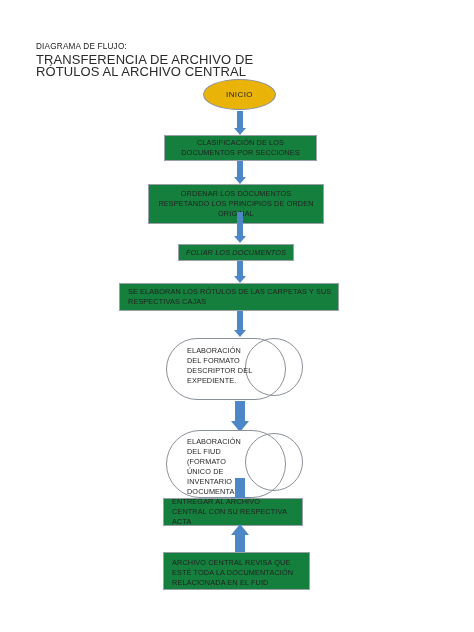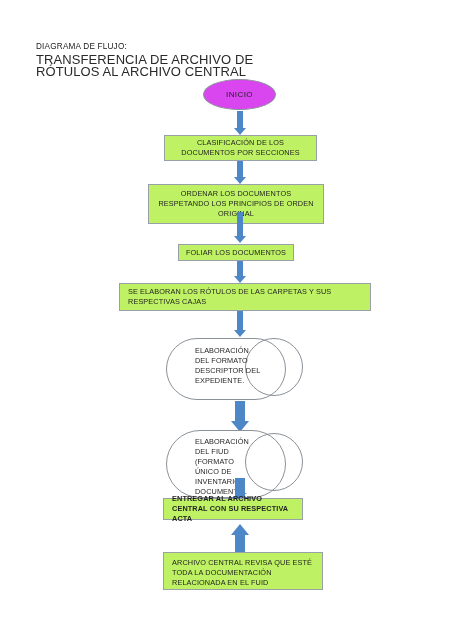--- a/index.html
+++ b/index.html
@@ -14,40 +14,40 @@
   .canvas{position:absolute;inset:0;}
 
   
   .title-block{position:absolute;left:36px;top:41px;line-height:12.5px;}
   .title-main{font-size:8.2px;font-weight:normal;letter-spacing:.2px;color:#1b1b1b;}
   .title-sub{font-size:13px;color:#2a2a2a;letter-spacing:.1px;}
 
   
   .box{
     position:absolute;
-    background:#bef264;
+    background:#15803d;
     border:1px solid #9aa0a8;
     box-sizing:border-box;
     display:flex;
     align-items:center;
     font-size:7.3px;
     line-height:10px;
     color:#1f1f1f;
     letter-spacing:.12px;
   }
   .box .txt{width:100%;padding:0 6px;}
   .box.center .txt{text-align:center;}
   .box.left .txt{text-align:left;padding-left:8px;}
 
   
   .oval{
     position:absolute;
     border:1px solid #8b9199;
     border-radius:50%;
-    background:#d946ef;
+    background:#eab308;
     box-sizing:border-box;
     display:flex;align-items:center;justify-content:center;
     font-size:8px;color:#1f1f1f;letter-spacing:.4px;
   }
 
   
   .stadium-wrap{position:absolute;}
   .stadium{
     position:absolute;left:0;top:0;
     border:1px solid #8b9199;
@@ -58,21 +58,21 @@
   .stad-circle{
     position:absolute;
     border:1px solid #8b9199;
     border-radius:50%;
     background:transparent;
     box-sizing:border-box;
   }
   .stadium-wrap .txt{
     position:absolute;
     font-size:7.3px;line-height:10px;color:#1f1f1f;
-    text-align:left;letter-spacing:.1px;margin-left:8px;
+    text-align:left;letter-spacing:.1px;
   }
 
   
   .arrow{position:absolute;}
   .arrow .shaft{position:absolute;background:#4e87c7;left:50%;transform:translateX(-50%);}
   .arrow .head{position:absolute;left:50%;transform:translateX(-50%);width:0;height:0;}
   .arrow.down .head{border-left:6px solid transparent;border-right:6px solid transparent;border-top:7px solid #4e87c7;bottom:0;}
   .arrow.up   .head{border-left:6px solid transparent;border-right:6px solid transparent;border-bottom:7px solid #4e87c7;top:0;}
   .arrow.big.down .head{border-left:9px solid transparent;border-right:9px solid transparent;border-top:11px solid #4e87c7;}
   .arrow.big.up   .head{border-left:9px solid transparent;border-right:9px solid transparent;border-bottom:11px solid #4e87c7;}
@@ -108,30 +108,30 @@
 
   <div class="box center" style="left:148px;top:184px;width:176px;height:40px;">
     <div class="txt">ORDENAR LOS DOCUMENTOS RESPETANDO LOS PRINCIPIOS DE ORDEN ORIGINAL</div>
   </div>
 
   <div class="arrow down" style="left:232px;top:212px;width:16px;height:31px;">
     <div class="shaft" style="top:0;width:6px;height:24px;"></div>
     <div class="head"></div>
   </div>
 
-  <div class="box center" style="left:178px;top:244px;width:116px;height:17px;">
+  <div class="box center" style="left:178px;top:244px;width:116px;height:17px;font-style:italic;">
     <div class="txt">FOLIAR LOS DOCUMENTOS</div>
   </div>
 
   <div class="arrow down" style="left:232px;top:261px;width:16px;height:22px;">
     <div class="shaft" style="top:0;width:6px;height:16px;"></div>
     <div class="head"></div>
   </div>
 
-  <div class="box left" style="left:119px;top:283px;width:252px;height:28px;">
+  <div class="box left" style="left:119px;top:283px;width:220px;height:28px;">
     <div class="txt">SE ELABORAN LOS RÓTULOS DE LAS CARPETAS Y SUS RESPECTIVAS CAJAS</div>
   </div>
 
   <div class="arrow down" style="left:232px;top:311px;width:16px;height:26px;">
     <div class="shaft" style="top:0;width:6px;height:19px;"></div>
     <div class="head"></div>
   </div>
 
   <div class="stadium-wrap" style="left:166px;top:338px;width:137px;height:62px;">
     <div class="stadium" style="width:120px;height:62px;"></div>
@@ -148,26 +148,26 @@
     <div class="stadium" style="width:120px;height:68px;"></div>
     <div class="stad-circle" style="left:79px;top:3px;width:58px;height:58px;"></div>
     <div class="txt" style="left:21px;top:7px;width:62px;">ELABORACIÓN DEL FIUD (FORMATO ÚNICO DE INVENTARIO DOCUMENTAL</div>
   </div>
 
   <div class="arrow big down" style="left:229px;top:478px;width:22px;height:30px;">
     <div class="shaft" style="top:0;width:10px;height:20px;"></div>
     <div class="head"></div>
   </div>
 
-  <div class="box left" style="left:163px;top:498px;width:140px;height:22px;font-weight:bold;">
+  <div class="box left" style="left:163px;top:498px;width:140px;height:28px;">
     <div class="txt">ENTREGAR AL ARCHIVO CENTRAL CON SU RESPECTIVA ACTA</div>
   </div>
 
   <div class="arrow big up" style="left:229px;top:524px;width:22px;height:28px;">
     <div class="head"></div>
     <div class="shaft" style="top:11px;width:10px;height:17px;"></div>
   </div>
 
-  <div class="box left" style="left:163px;top:552px;width:160px;height:38px;align-items:flex-start;padding-top:5px;">
+  <div class="box left" style="left:163px;top:552px;width:147px;height:38px;align-items:flex-start;padding-top:5px;">
     <div class="txt">ARCHIVO CENTRAL REVISA QUE ESTÉ TODA LA DOCUMENTACIÓN RELACIONADA EN EL FUID</div>
   </div>
 
 </div>
 
 </body></html>

